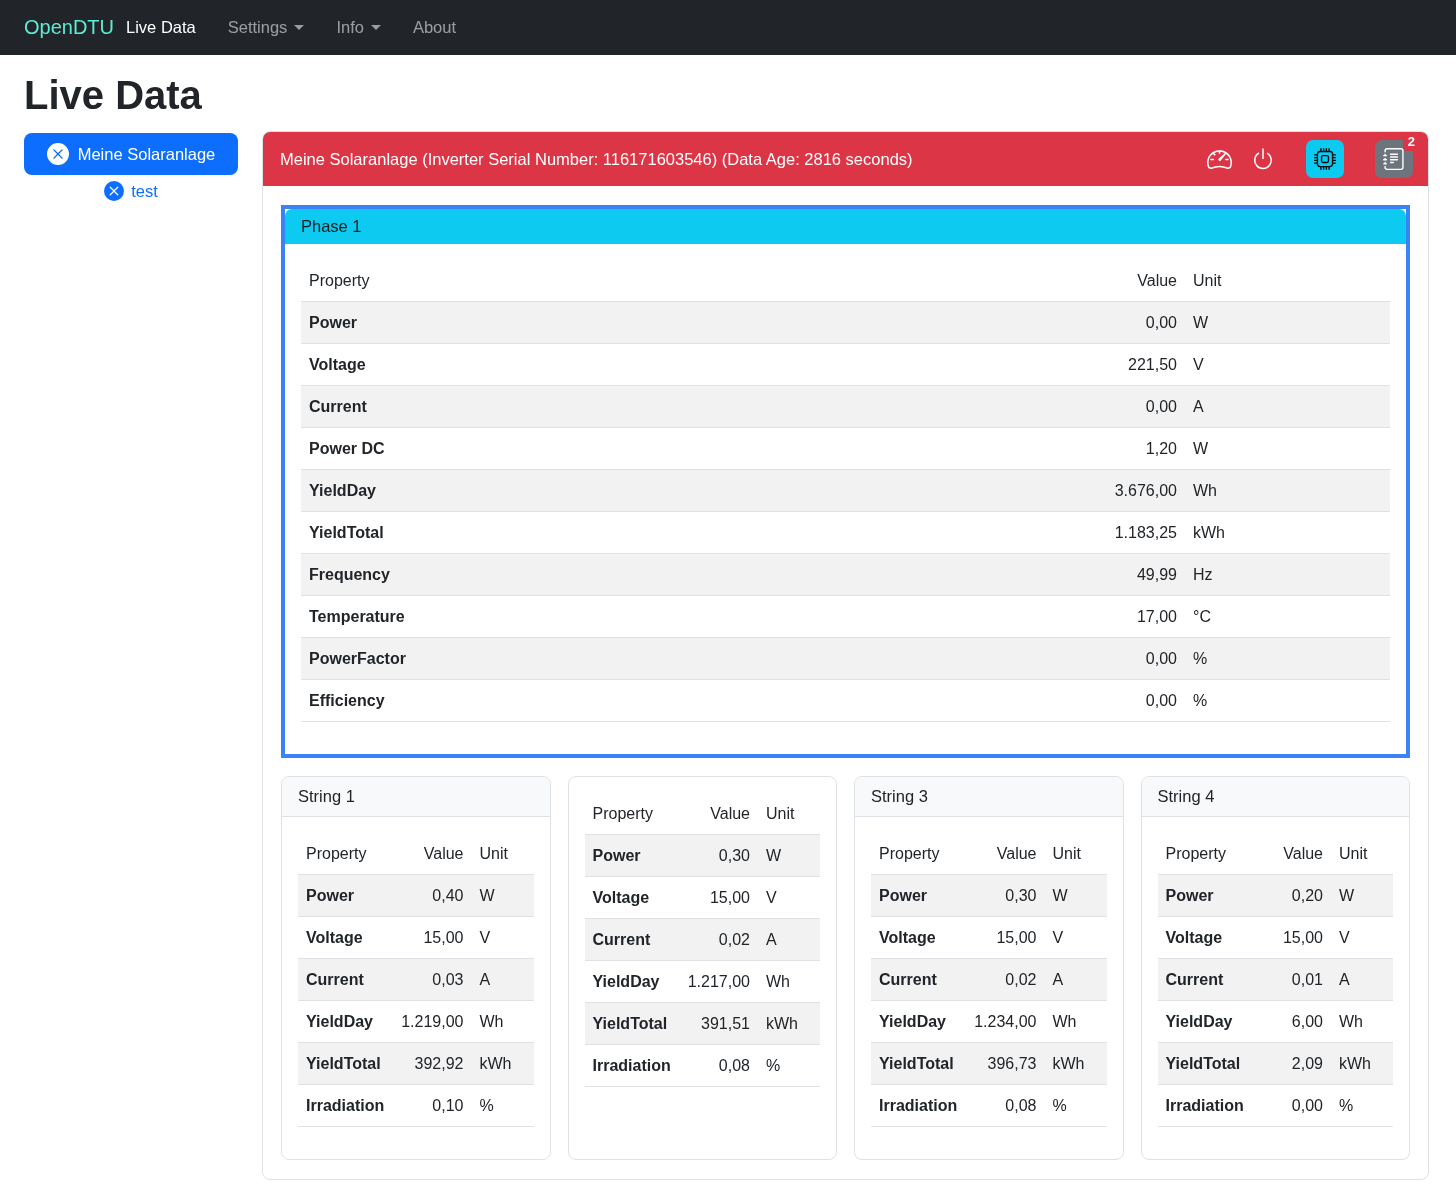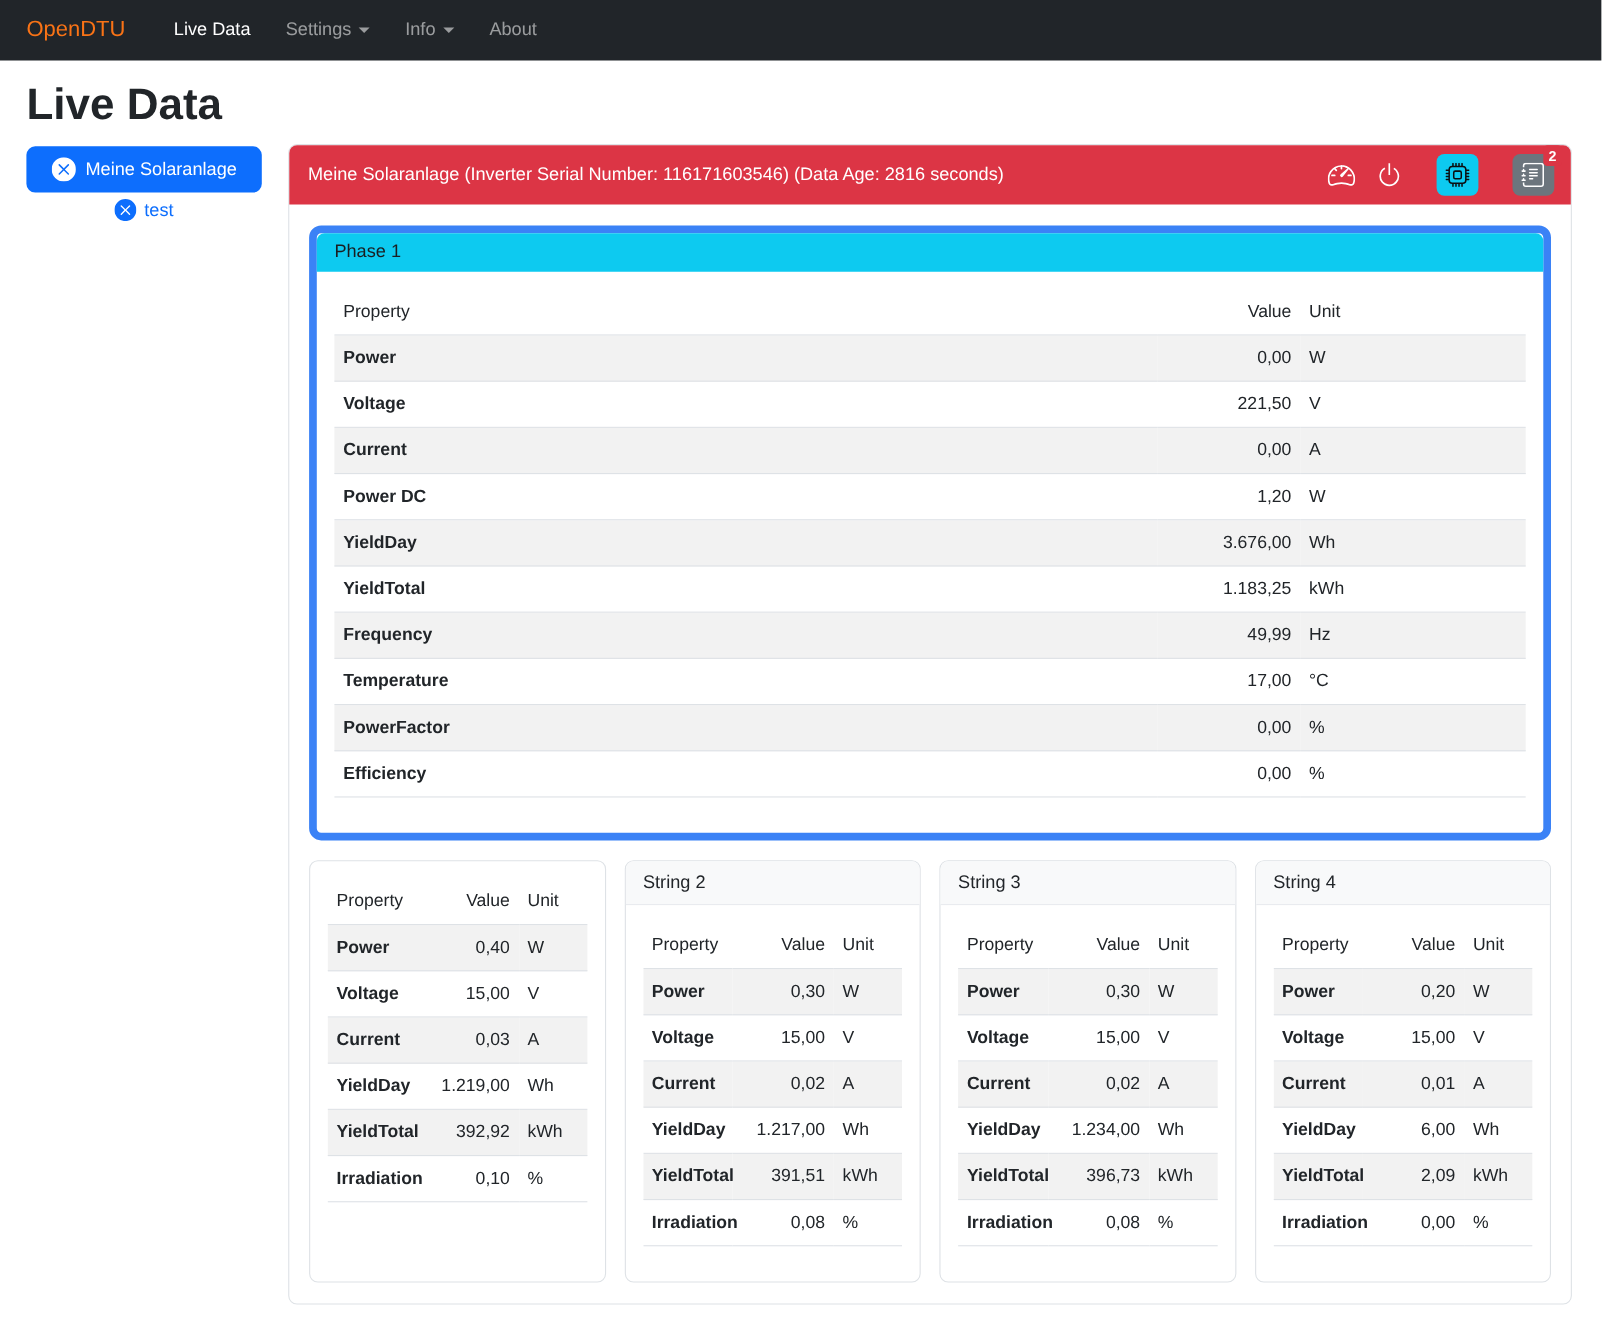--- a/index.html
+++ b/index.html
@@ -5,21 +5,21 @@
   * { box-sizing: border-box; }
   html, body { margin: 0; padding: 0; background: #fff; }
   body {
     width: 1456px; min-height: 1200px;
     font-family: "Liberation Sans", sans-serif;
     color: #212529; font-size: 16px;
   }
 
   
   .navbar { height: 55px; background: #212529; display: flex; align-items: center; padding: 0 24px; }
-  .brand { color: #f97316; font-size: 20px; text-decoration: none; margin-right: 44px; cursor: pointer; }
+  .brand { color: #5eead4; font-size: 20px; text-decoration: none; margin-right: 12px; cursor: pointer; }
   .nav { display: flex; align-items: center; }
   .nav-link { font-size: 16.5px; color: rgba(255,255,255,.55); text-decoration: none; padding: 8px 0; margin-right: 32px; cursor: pointer; display: inline-flex; align-items: center; }
   .nav-link.active { color: #fff; }
   .caret { display: inline-block; margin-left: 7px; border-top: 5px solid; border-right: 5px solid transparent; border-left: 5px solid transparent; }
 
   
   h1.page-title { font-size: 40px; font-weight: 700; margin: 16px 0 12px 24px; line-height: 1.2; }
 
   
   .layout { display: flex; align-items: flex-start; padding: 0 27px 0 24px; gap: 24px; }
@@ -40,21 +40,21 @@
   .sq-btn { width: 38px; height: 38px; border: none; border-radius: 7px; display: flex; align-items: center;
             justify-content: center; cursor: pointer; }
   .btn-cpu { background: #0dcaf0; color: #0b0e11; margin-left: 12px; }
   .btn-journal { background: #6c757d; color: #fff; position: relative; margin-left: 12px; }
   .badge { position: absolute; top: -8px; right: -7px; background: #dc3545; color: #fff;
            font-size: 13px; font-weight: 700; line-height: 1; padding: 3px 5px; border-radius: 4px; }
 
   .panel-body { padding: 19px 18px; }
 
   
-  .phase-card { border: 7px solid #3b82f6; border-radius: 11px; }
+  .phase-card { border: 4px solid #3b82f6; border-radius: 0; }
   .phase-header { background: #0dcaf0; color: #1a1e21; padding: 8px 16px; font-size: 16.5px; border-radius: 7px 7px 0 0; }
   .card-table-wrap { padding: 16px; }
 
   
   table.data-table { width: 100%; border-collapse: collapse; table-layout: fixed; margin-bottom: 16px; font-size: 16px; }
   .data-table th, .data-table td { padding: 8.5px 8px; border-bottom: 1px solid #dee2e6; text-align: left; line-height: 1.5; }
   .data-table thead th { font-weight: 400; }
   .data-table tbody th { font-weight: 700; }
   .data-table tbody tr:nth-child(odd) { background: #f2f2f2; }
   .data-table .col-val { text-align: right; }
@@ -232,20 +232,21 @@
                   <td>%</td>
                 </tr>
               </tbody>
           </table>
         </div>
       </section>
 
       <div class="strings">
 
         <section class="string-card">
+          <div class="string-header">String 1</div>
           <div class="card-table-wrap">
             <table class="data-table">
               <colgroup>
                   <col>
                   <col style="width:92px">
                   <col style="width:62px">
                 </colgroup>
               <thead>
                 <tr>
                   <th>Property</th>
@@ -283,21 +284,20 @@
                     <th>Irradiation</th>
                     <td class="col-val">0,10</td>
                     <td>%</td>
                   </tr>
                 </tbody>
             </table>
           </div>
         </section>
 
         <section class="string-card">
-          <div class="string-header">String 2</div>
           <div class="card-table-wrap">
             <table class="data-table">
               <colgroup>
                   <col>
                   <col style="width:92px">
                   <col style="width:62px">
                 </colgroup>
               <thead>
                 <tr>
                   <th>Property</th>

